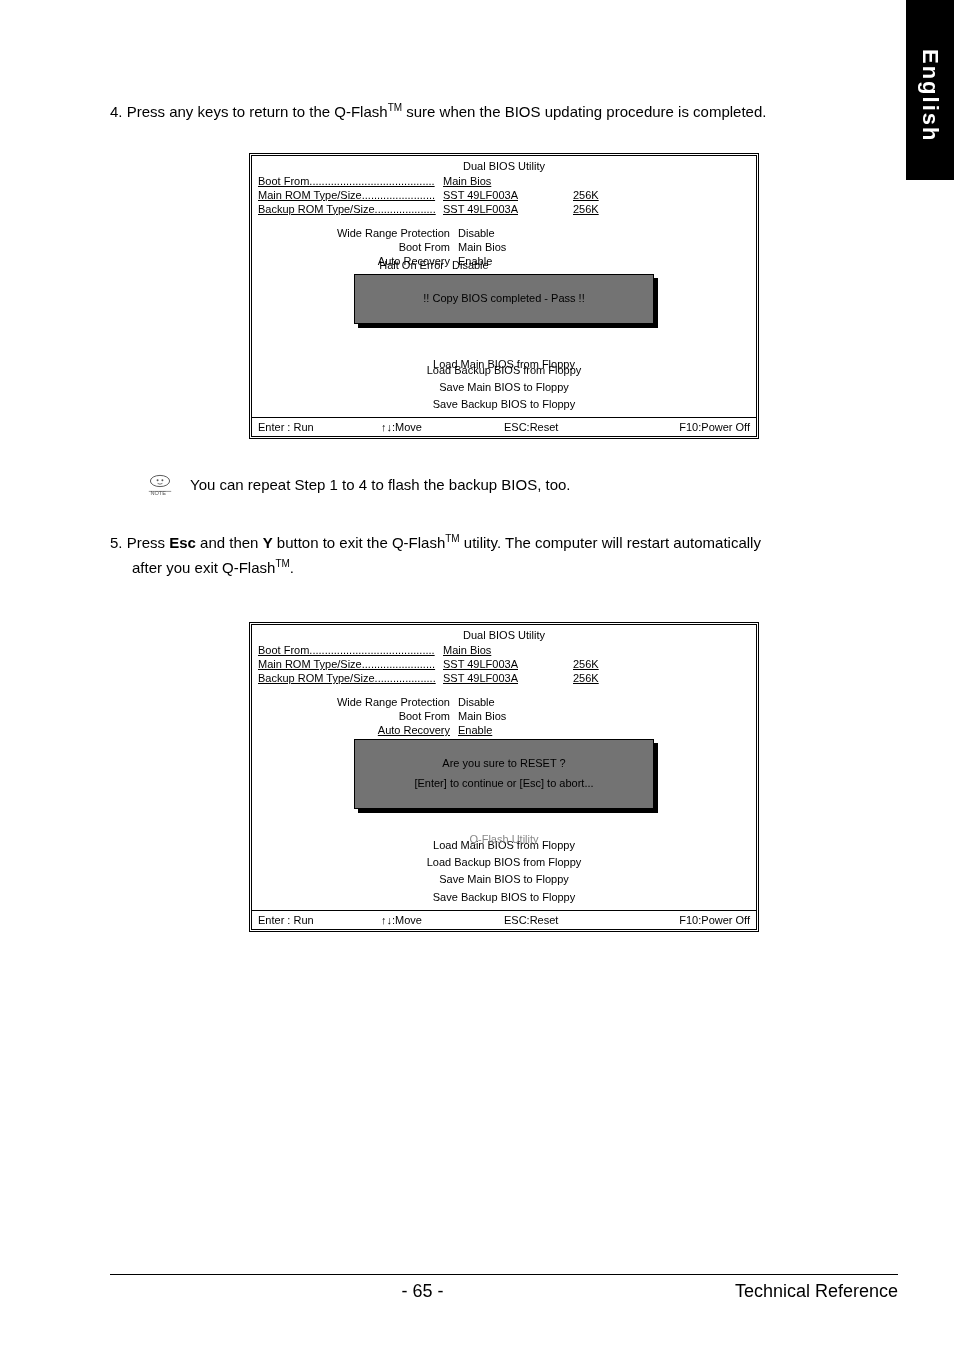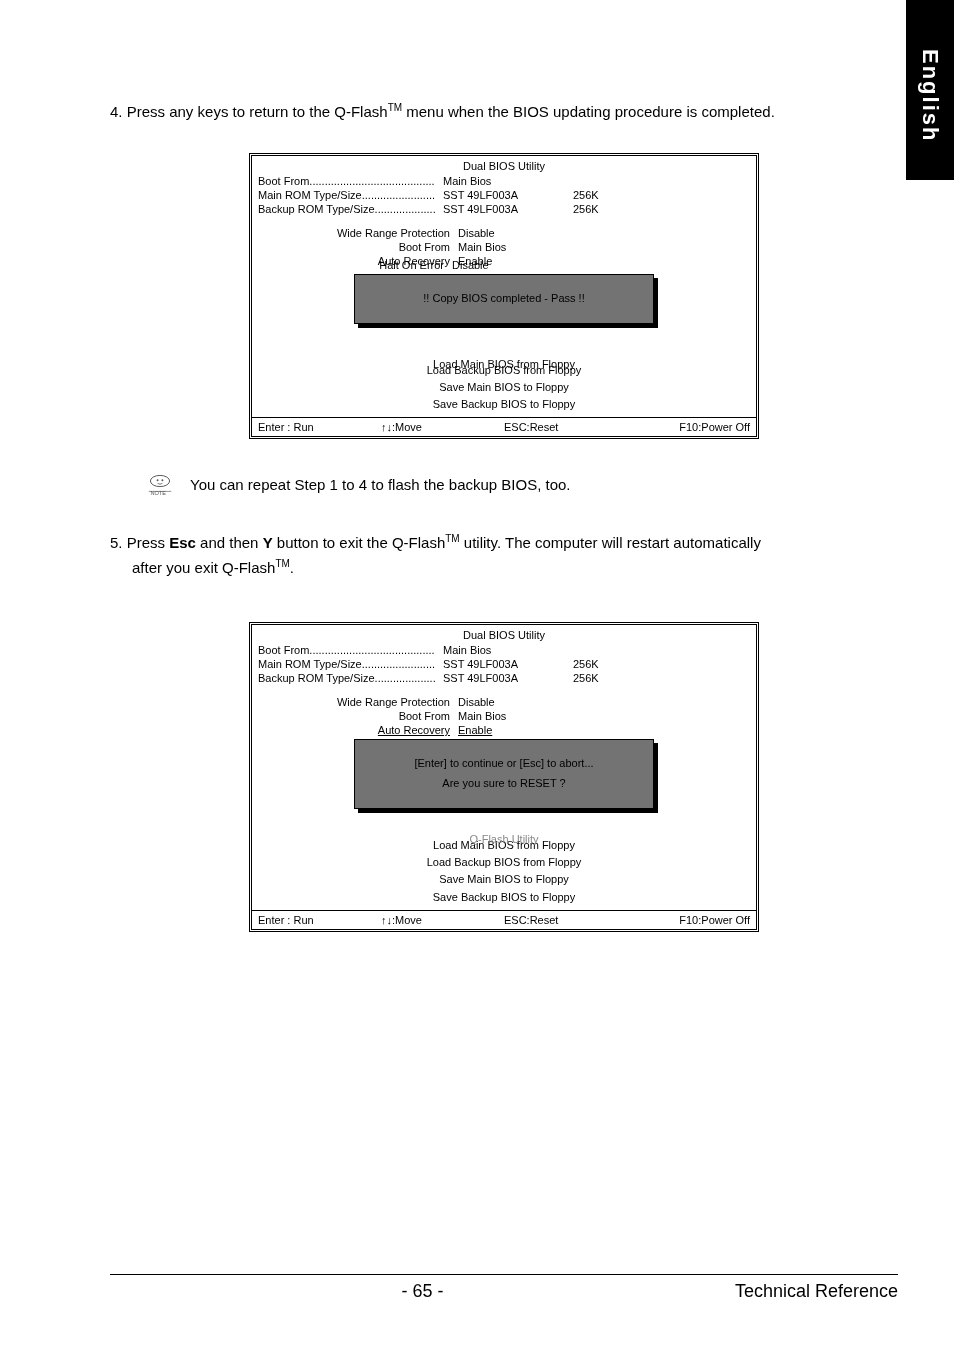--- a/index.html
+++ b/index.html
@@ -43,21 +43,21 @@
     width: 510px;
     margin: 28px auto 0 auto;
     font-size: 11px;
     font-family: Arial, Helvetica, sans-serif;
   }
   .bios-title {
     text-align: center;
     padding: 4px 0 2px 0;
     font-size: 11px;
   }
-  .bios-row { display: flex; padding: 1px 6px; }
+  .bios-row { display: flex; padding: 1px 6px; text-decoration: underline; }
   .lbl-dots { flex: 0 0 auto; width: 185px; white-space: nowrap; overflow: hidden; }
   .val { flex: 0 0 auto; width: 130px; }
   .num { flex: 1; text-align: left; padding-right: 30px; }
   .settings { padding: 10px 6px 2px 6px; }
   .srow { display: flex; padding: 1px 0; }
   .slbl { width: 200px; text-align: right; padding-right: 8px; }
   .sval { }
   .overlay-wrap { position: relative; height: 90px; }
   .truncated-top { position: absolute; top: -12px; width: 100%; display: flex; padding: 1px 0; }
   .overlay {
@@ -112,21 +112,21 @@
   .b { font-weight: bold; }
 </style>
 </head>
 <body>
 
 <div class="side-tab">English</div>
 
 <div class="content">
 
   <p class="step">
-    <span>4. Press any keys to return to the Q-Flash</span><span class="tm">TM</span><span> menu when the BIOS updating procedure is completed.</span>
+    <span>4. Press any keys to return to the Q-Flash</span><span class="tm">TM</span><span> sure when the BIOS updating procedure is completed.</span>
   </p>
 
   <div class="bios-box-outer">
     <div class="bios-title">Dual BIOS Utility</div>
     <div class="bios-row">
       <span class="lbl-dots">Boot From.........................................</span>
       <span class="val">Main Bios</span>
       <span class="num"></span>
     </div>
     <div class="bios-row">
@@ -221,22 +221,22 @@
           <span class="slbl">Boot From</span>
           <span class="sval">Main Bios</span>
         </div>
       <div class="srow" style="text-decoration:underline;">
           <span class="slbl">Auto Recovery</span>
           <span class="sval">Enable</span>
         </div>
     </div>
     <div class="overlay-wrap" style="height:96px">
       <div class="overlay" style="top:0">
+        <div>Are you sure to RESET ?</div>
         <div>[Enter] to continue or [Esc] to abort...</div>
-        <div>Are you sure to RESET ?</div>
       </div>
       <div class="truncated-bottom" style="color:#888">Q-Flash Utility</div>
     </div>
     <div class="menu-list">
       <div>Load Main BIOS from Floppy</div>
       <div>Load Backup BIOS from Floppy</div>
       <div>Save Main BIOS to Floppy</div>
       <div>Save Backup BIOS to Floppy</div>
     </div>
     <div class="footer-bar">

